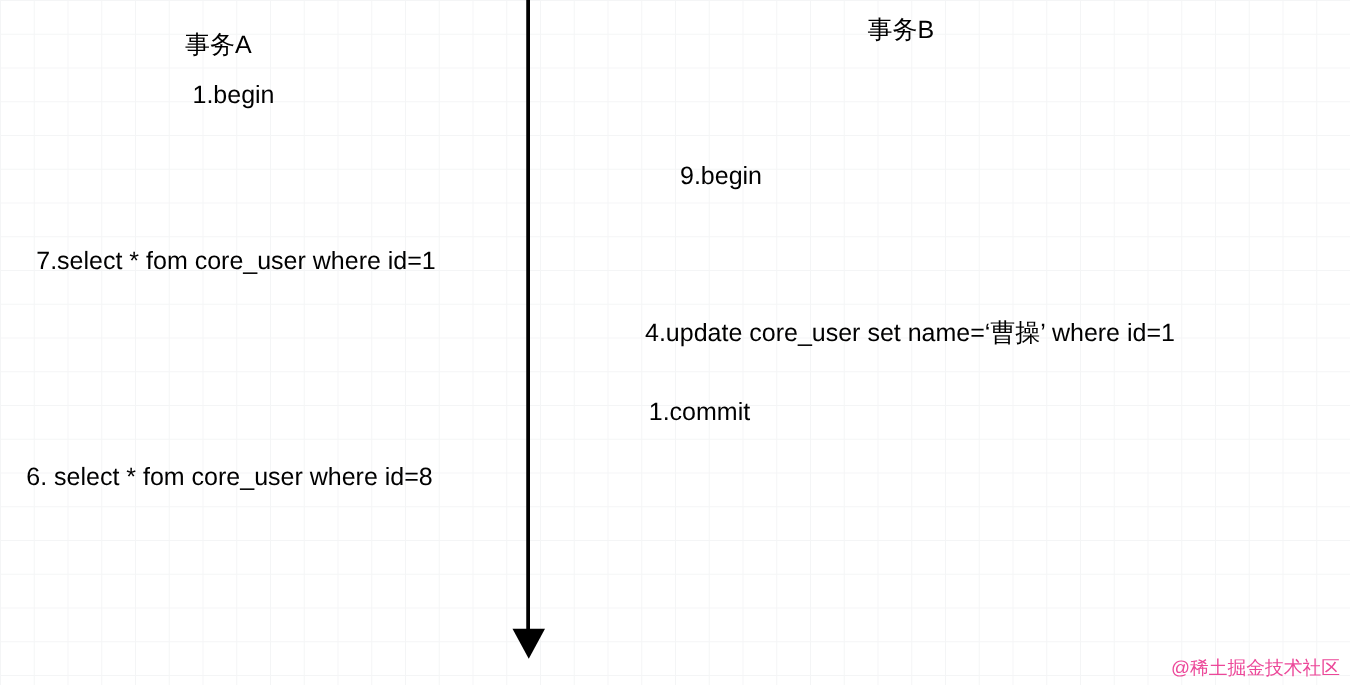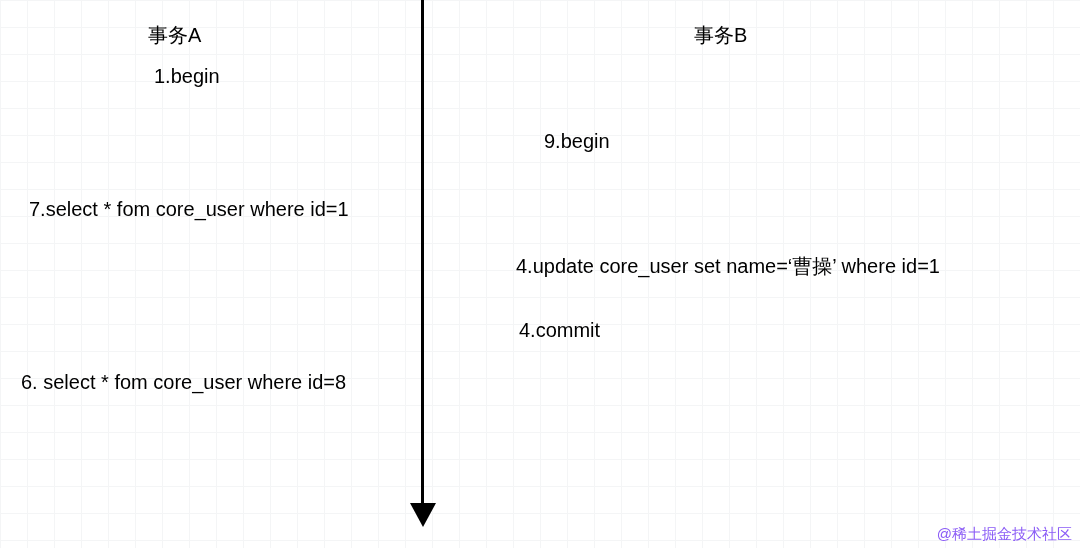--- a/index.html
+++ b/index.html
@@ -41,41 +41,41 @@
       border-top: 24px solid #000;
     }
     .label {
       position: absolute;
       white-space: nowrap;
     }
     .header-a { left: 148px; top: 22px; }
     .step-1  { left: 154px; top: 65px; }
     .step-3  { left: 29px;  top: 198px; }
     .step-6  { left: 21px;  top: 371px; }
-    .header-b { left: 694px; top: 22px; text-align: center; }
+    .header-b { left: 694px; top: 10px; text-align: center; }
     .step-2  { left: 544px; top: 130px; }
     .step-4  { left: 516px; top: 253px; text-align: right; }
     .step-5  { left: 519px; top: 319px; }
     .watermark {
       position: absolute;
       right: 8px;
       bottom: 4px;
       font-size: 15px;
-      color: #8b5cf6;
+      color: #ec4899;
     }
   </style>
 </head>
 <body>
 
 <div class="arrow-line"></div>
 <div class="arrow-head"></div>
 
 <div class="label header-a">事务A</div>
 <div class="label step-1">1.begin</div>
 <div class="label step-3">7.select * fom core_user where id=1</div>
 <div class="label step-6">6. select * fom core_user where id=8</div>
 
 <div class="label header-b">事务B</div>
 <div class="label step-2">9.begin</div>
 <div class="label step-4">4.update core_user set name=‘曹操’ where id=1</div>
-<div class="label step-5">4.commit</div>
+<div class="label step-5">1.commit</div>
 
 <div class="watermark">@稀土掘金技术社区</div>
 
 </body></html>

